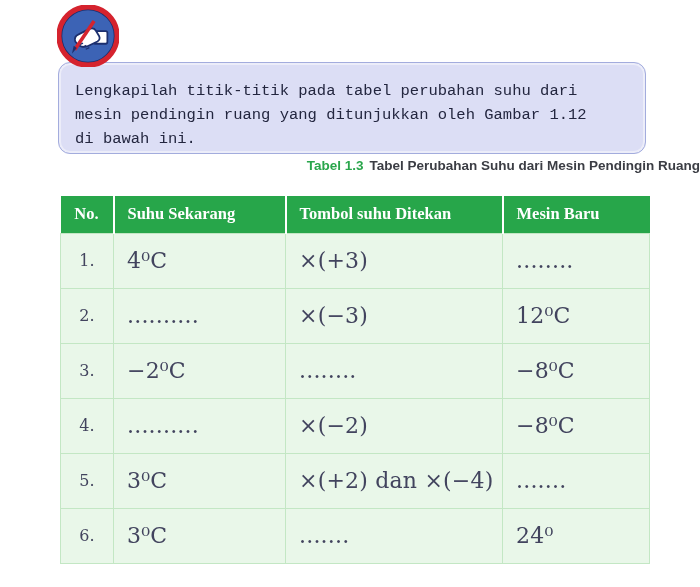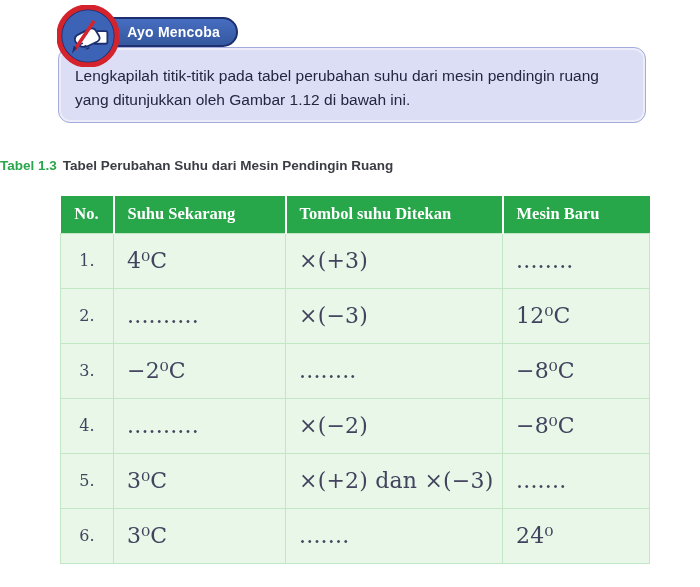--- a/index.html
+++ b/index.html
@@ -36,44 +36,45 @@
   .badge-icon {
     position: absolute;
     left: 57px; top: 5px;
     width: 62px; height: 62px;
     z-index: 4;
   }
 
   
   .instruction-box {
     position: absolute;
-    left: 58px; top: 47px;
-    width: 588px; height: 76px;
+    left: 58px; top: 62px;
+    width: 588px; height: 92px;
     background: #dcdef5;
     border: 1.5px solid #a3acdd;
     border-radius: 12px;
     box-sizing: border-box;
     box-shadow: inset 0 0 0 2px #ecedf9;
     z-index: 1;
+    font-family: Liberation Mono, monospace;
   }
   .instruction-text {
     margin: 0;
     padding: 16px 0 0 16px;
     width: 525px;
     color: #23263f;
     font-size: 15.5px;
     line-height: 1.55;
   }
 
   
   .table-caption {
     position: absolute;
     left: 0; top: 158px;
     width: 700px;
-    text-align: left;
+    text-align: right;
     font-size: 13.5px;
     color: #3b3d44;
     font-weight: 600;
   }
   .table-caption .caption-label {
     color: #2aa64c;
     font-weight: 700;
     margin-right: 6px;
   }
 
@@ -133,23 +134,20 @@
     <g stroke="#1c2f6e" stroke-width="1.1" fill="none">
       <path d="M20 36 l3.5 -1.6"></path>
       <path d="M23 38 l3.5 -1.6"></path>
       <path d="M26 40 l3.2 -1.5"></path>
     </g>
     <line x1="16" y1="40.5" x2="33.5" y2="14.5" stroke="#d5232e" stroke-width="3.2"></line>
     <path d="M13.5 44 l4.4 -5.2 -2.8 -2 z" fill="#1c2f6e"></path>
     <circle cx="28" cy="28" r="26.3" fill="none" stroke="#d5232e" stroke-width="4.6"></circle>
   </svg>
 
-  <div class="badge-pill">
-    <span class="label">Ayo Mencoba</span>
-  </div>
 
   <div class="instruction-box">
     <p class="instruction-text">Lengkapilah titik-titik pada tabel perubahan suhu dari mesin pendingin ruang yang ditunjukkan oleh Gambar 1.12 di bawah ini.</p>
   </div>
 
   <div class="table-caption">
     <span class="caption-label">Tabel 1.3</span><span class="caption-title">Tabel Perubahan Suhu dari Mesin Pendingin Ruang</span>
   </div>
 
   <table class="data-table">
@@ -188,21 +186,21 @@
       </tr>
       <tr>
         <td class="col-no">4.</td>
         <td>..........</td>
         <td>×(−2)</td>
         <td>−8⁰C</td>
       </tr>
       <tr>
         <td class="col-no">5.</td>
         <td>3⁰C</td>
-        <td>×(+2) dan ×(−3)</td>
+        <td>×(+2) dan ×(−4)</td>
         <td>.......</td>
       </tr>
       <tr>
         <td class="col-no">6.</td>
         <td>3⁰C</td>
         <td>.......</td>
         <td>24⁰</td>
       </tr>
     </tbody>
   </table>

